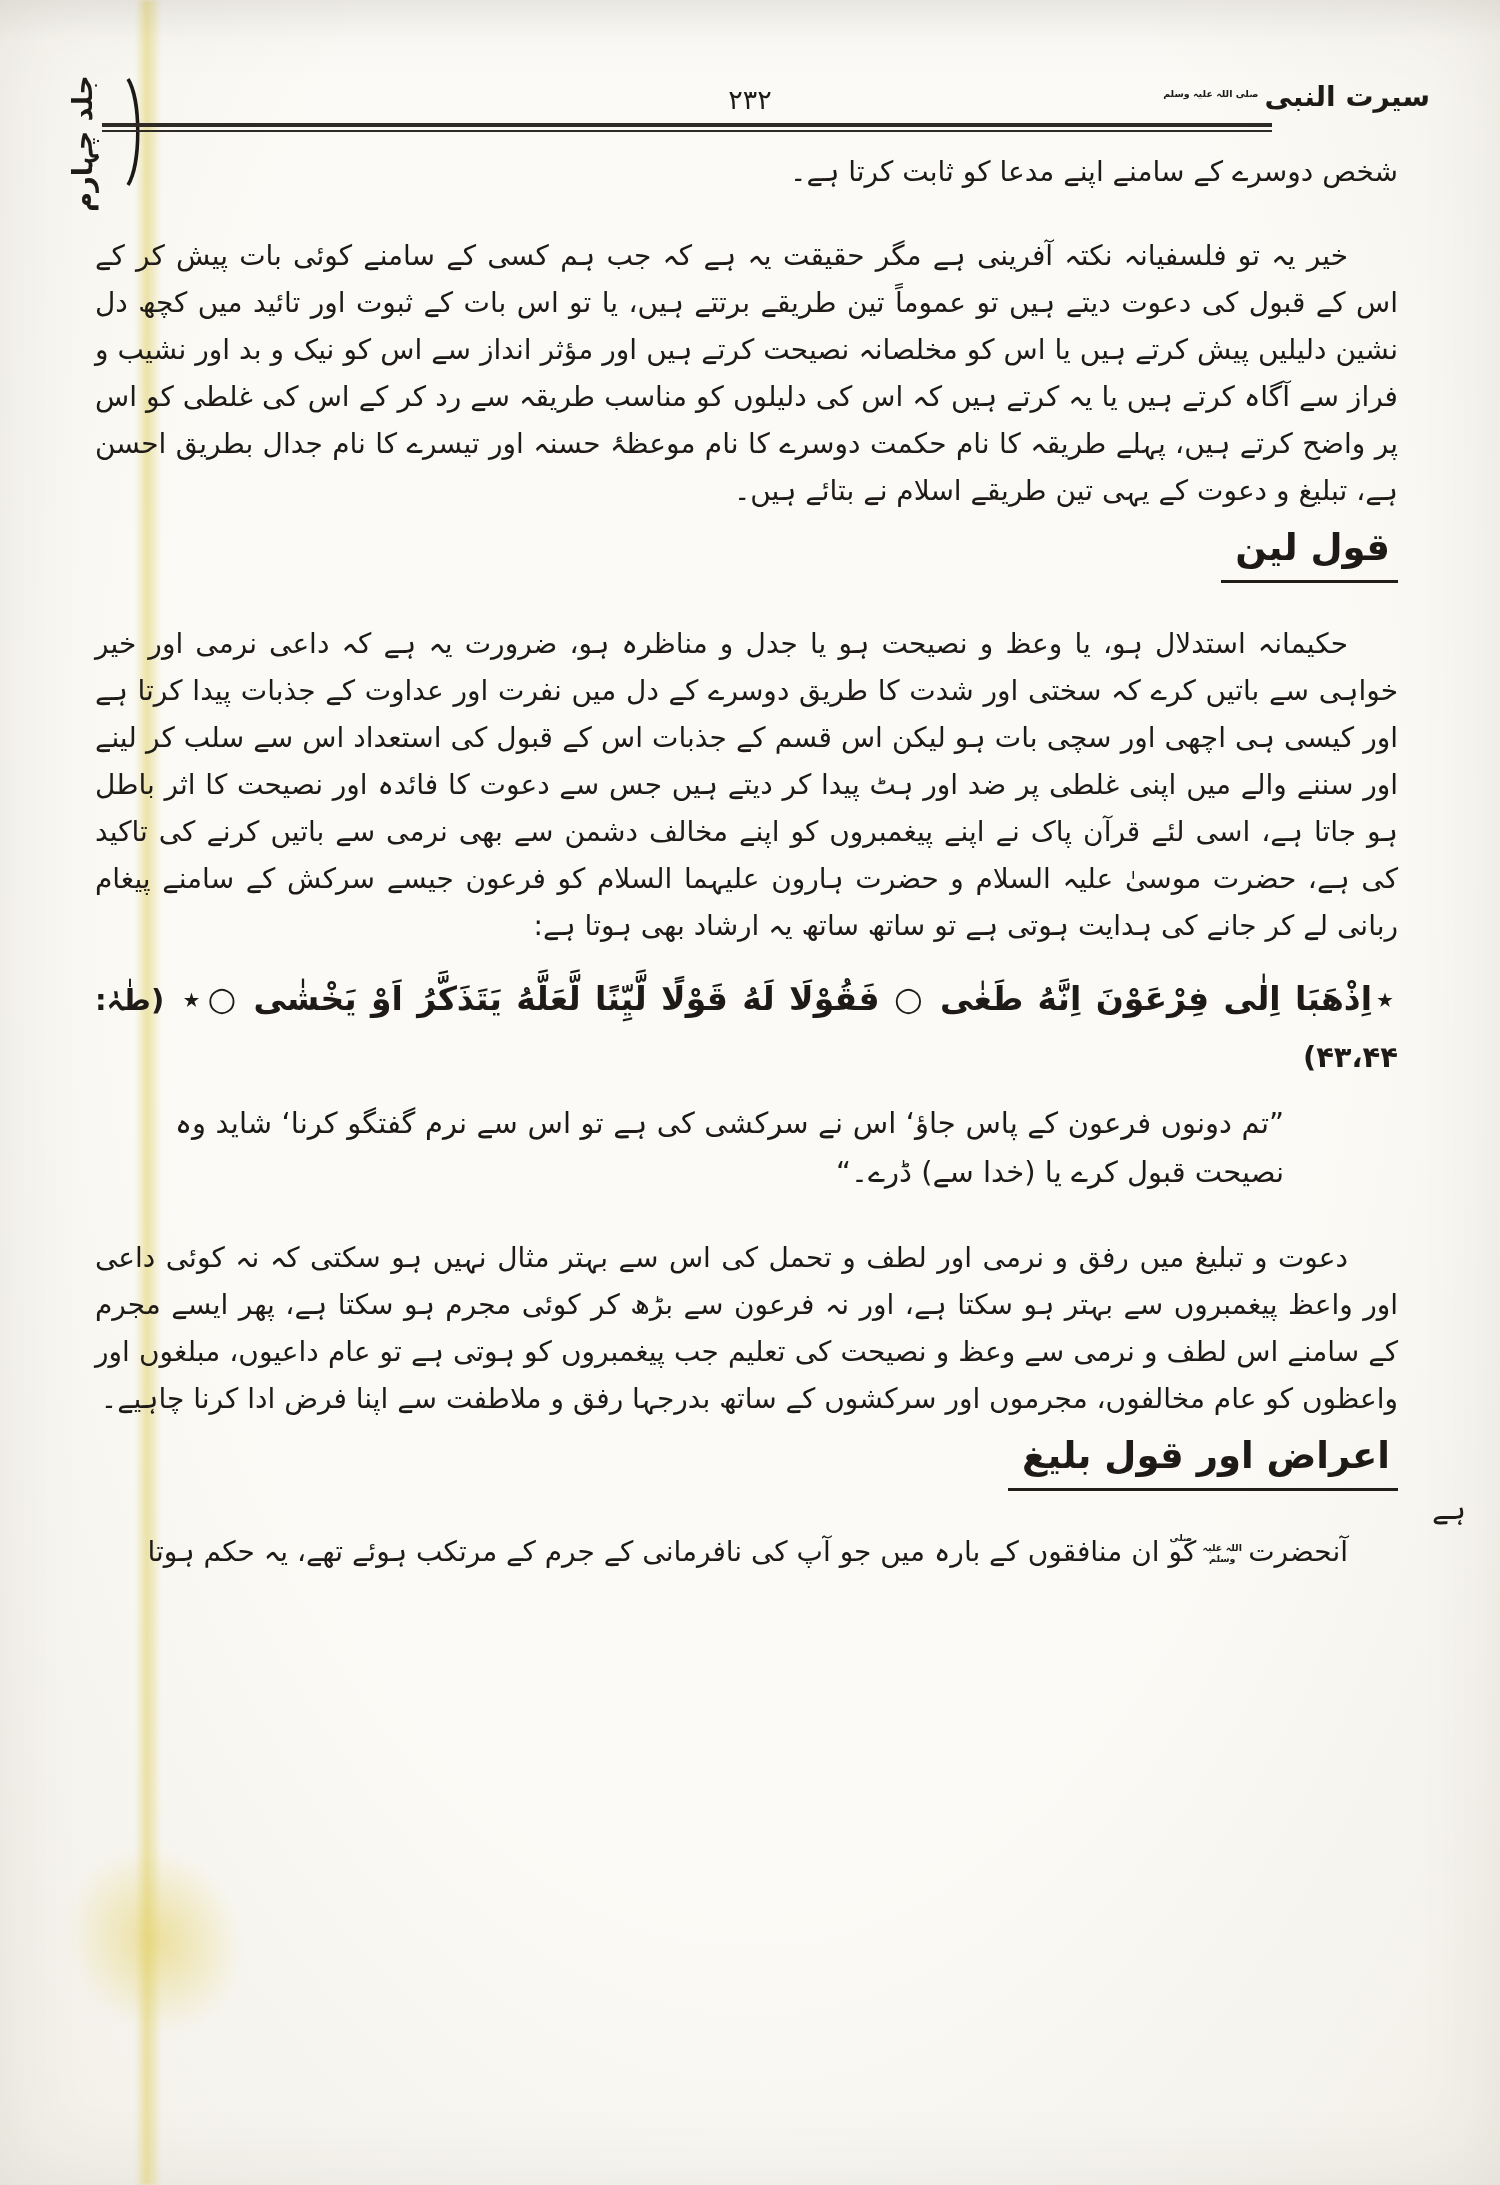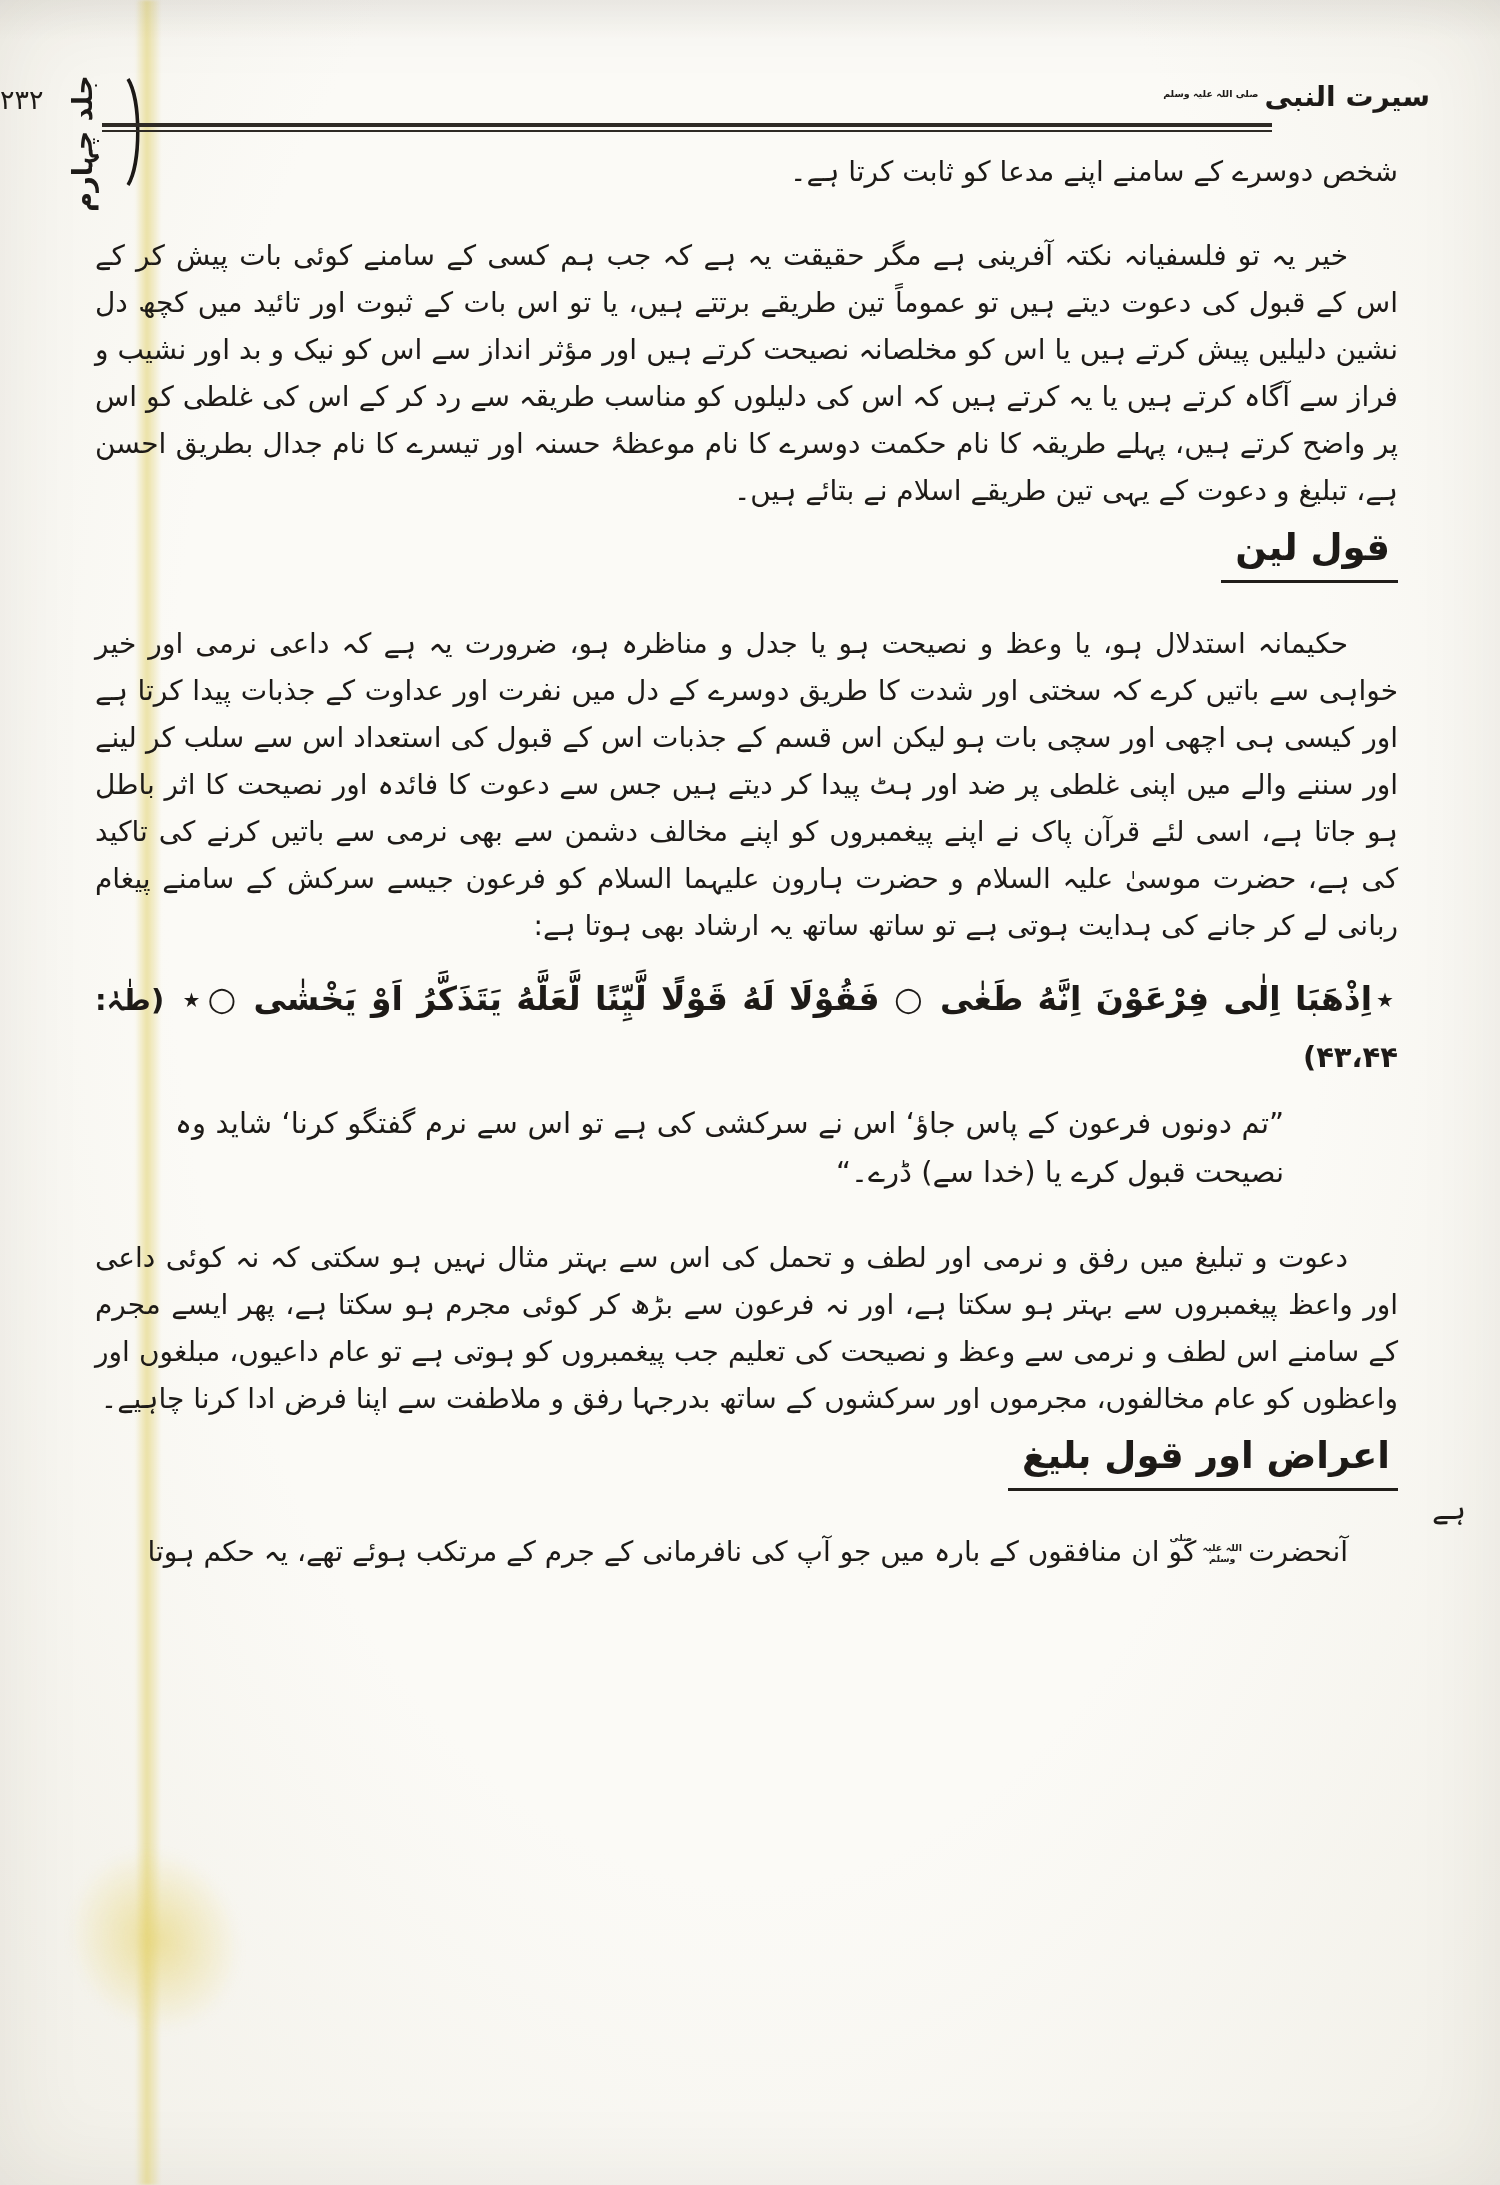--- a/index.html
+++ b/index.html
@@ -37,21 +37,21 @@
     pointer-events: none;
   }
 
   
   .hdr-title {
     position: absolute; top: 80px; right: 70px;
     font-size: 28px; font-weight: bold; white-space: nowrap;
   }
   .hdr-pagenum {
     position: absolute; top: 84px; left: 0; right: 0;
-    text-align: left; font-size: 27px; letter-spacing: 2px;
+    text-align: center; font-size: 27px; letter-spacing: 2px;
   }
   .hdr-volume {
     position: absolute; top: 128px; left: -28px; width: 220px;
     text-align: center;
     transform: rotate(-90deg);
     font-size: 27px; font-weight: bold; white-space: nowrap;
   }
   .volume-bracket {
     position: absolute; top: 76px; left: 124px;
   }

